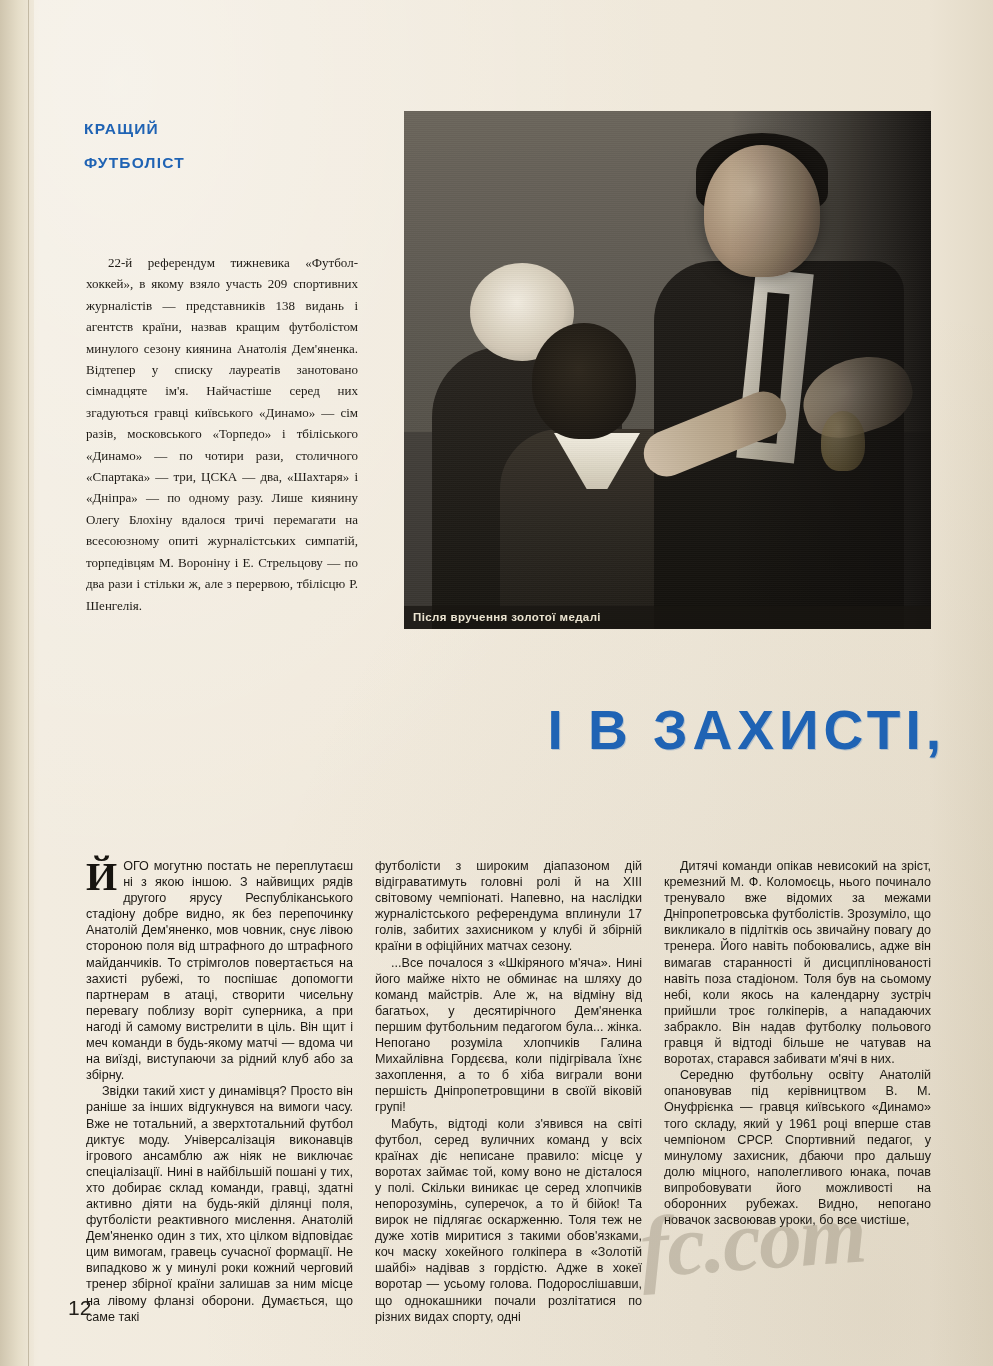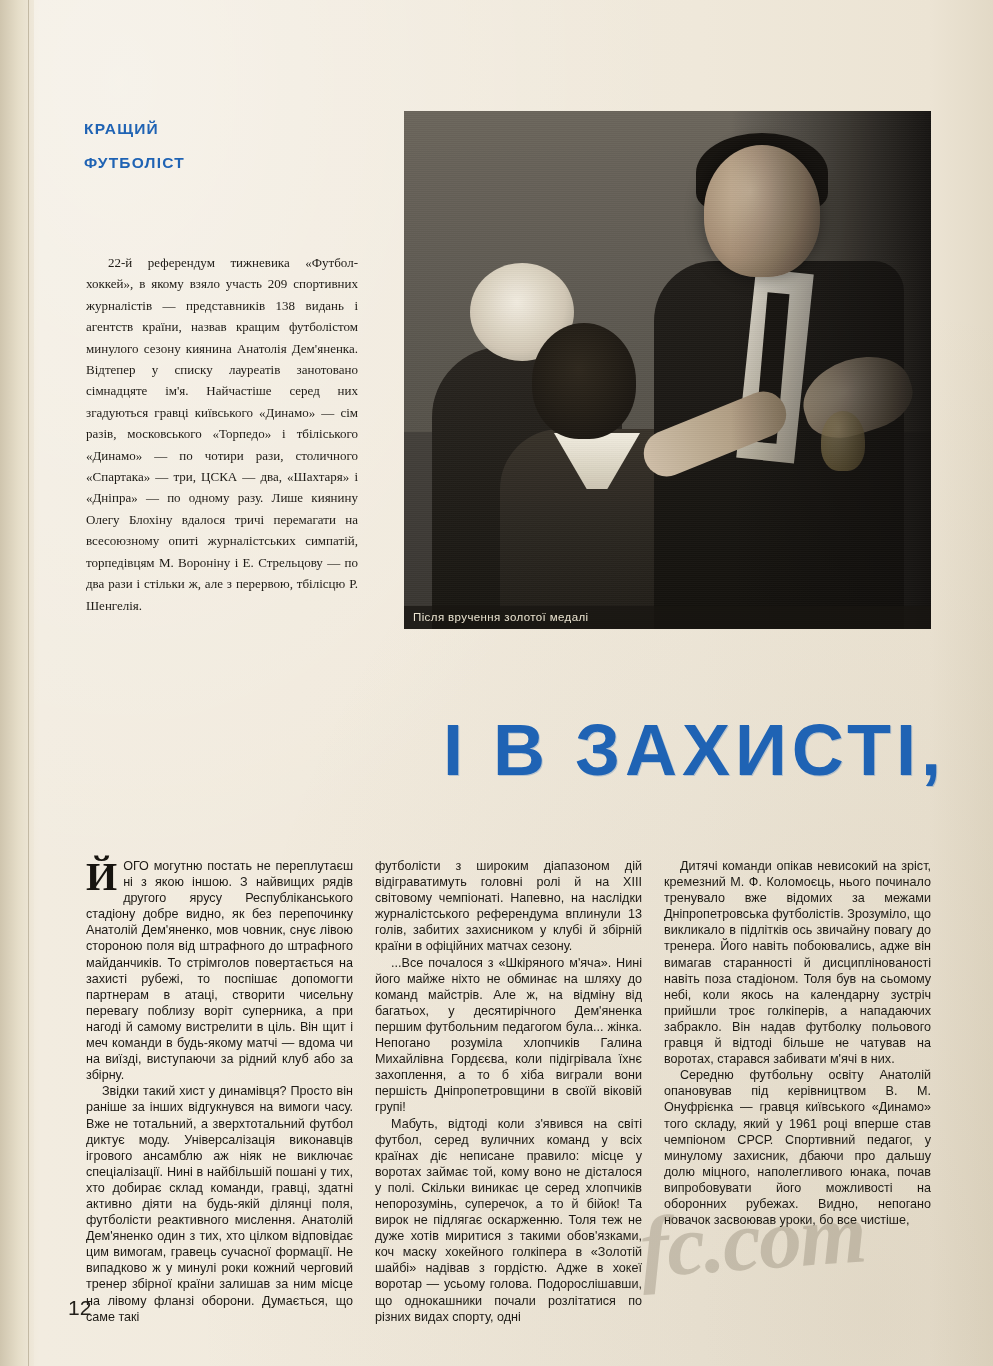--- a/index.html
+++ b/index.html
@@ -175,20 +175,21 @@
     left: 0;
     bottom: 0;
     width: 100%;
     background: rgba(26,24,20,0.72);
     color: #e9e2cf;
     font-family: "Liberation Sans", sans-serif;
     font-size: 11.5px;
     letter-spacing: .4px;
     padding: 5px 0 6px 9px;
     box-sizing: border-box;
+    font-weight: bold;
   }
 
   
   .intro {
     position: absolute;
     left: 86px;
     top: 252px;
     width: 272px;
     font-size: 13px;
     line-height: 21.4px;
@@ -201,25 +202,24 @@
   
   .headline {
     position: absolute;
     left: 86px;
     top: 686px;
     width: 860px;
     text-align: right;
     color: #1f63b4;
     font-family: "Liberation Sans", sans-serif;
     font-weight: bold;
-    font-size: 72px;
+    font-size: 55px;
     letter-spacing: 5px;
     line-height: 88px;
     text-shadow: 1px 1px 0 rgba(31,99,180,0.25);
-    margin-top: 20px;
   }
 
   
   .cols {
     position: absolute;
     left: 86px;
     top: 858px;
     width: 845px;
     display: flex;
     gap: 22px;
@@ -314,21 +314,21 @@
   <div class="headline">І В ЗАХИСТІ,</div>
 
   <div class="cols">
 
     <div class="col">
       <p class="noindent"><span class="dropcap">Й</span><span>ОГО могутню постать не переплутаєш ні з якою іншою. З найвищих рядів другого ярусу Республіканського стадіону добре видно, як без перепочинку Анатолій Дем'яненко, мов човник, снує лівою стороною поля від штрафного до штрафного майданчиків. То стрімголов повертається на захисті рубежі, то поспішає допомогти партнерам в атаці, створити чисельну перевагу поблизу воріт суперника, а при нагоді й самому вистрелити в ціль. Він щит і меч команди в будь-якому матчі — вдома чи на виїзді, виступаючи за рідний клуб або за збірну.</span></p>
       <p>Звідки такий хист у динамівця? Просто він раніше за інших відгукнувся на вимоги часу. Вже не тотальний, а зверхтотальний футбол диктує моду. Універсалізація виконавців ігрового ансамблю аж ніяк не виключає спеціалізації. Нині в найбільшій пошані у тих, хто добирає склад команди, гравці, здатні активно діяти на будь-якій ділянці поля, футболісти реактивного мислення. Анатолій Дем'яненко один з тих, хто цілком відповідає цим вимогам, гравець сучасної формації. Не випадково ж у минулі роки кожний черговий тренер збірної країни залишав за ним місце на лівому фланзі оборони. Думається, що саме такі</p>
     </div>
 
     <div class="col">
-      <p class="noindent">футболісти з широким діапазоном дій відіграватимуть головні ролі й на XIII світовому чемпіонаті. Напевно, на наслідки журналістського референдума вплинули 13 голів, забитих захисником у клубі й збірній країни в офіційних матчах сезону.</p>
+      <p class="noindent">футболісти з широким діапазоном дій відіграватимуть головні ролі й на XIII світовому чемпіонаті. Напевно, на наслідки журналістського референдума вплинули 17 голів, забитих захисником у клубі й збірній країни в офіційних матчах сезону.</p>
       <p>...Все почалося з «Шкіряного м'яча». Нині його майже ніхто не обминає на шляху до команд майстрів. Але ж, на відміну від багатьох, у десятирічного Дем'яненка першим футбольним педагогом була... жінка. Непогано розуміла хлопчиків Галина Михайлівна Гордєєва, коли підігрівала їхнє захоплення, а то б хіба виграли вони першість Дніпропетровщини в своїй віковій групі!</p>
       <p>Мабуть, відтоді коли з'явився на світі футбол, серед вуличних команд у всіх країнах діє неписане правило: місце у воротах займає той, кому воно не дісталося у полі. Скільки виникає це серед хлопчиків непорозумінь, суперечок, а то й бійок! Та вирок не підлягає оскарженню. Толя теж не дуже хотів миритися з такими обов'язками, коч маску хокейного голкіпера в «Золотій шайбі» надівав з гордістю. Адже в хокеї воротар — усьому голова. Подорослішавши, що однокашники почали розлітатися по різних видах спорту, одні</p>
     </div>
 
     <div class="col">
       <p>Дитячі команди опікав невисокий на зріст, кремезний М. Ф. Коломоєць, нього починало тренувало вже відомих за межами Дніпропетровська футболістів. Зрозуміло, що викликало в підлітків ось звичайну повагу до тренера. Його навіть побоювались, адже він вимагав старанності й дисциплінованості навіть поза стадіоном. Толя був на сьомому небі, коли якось на календарну зустріч прийшли троє голкіперів, а нападаючих забракло. Він надав футболку польового гравця й відтоді більше не чатував на воротах, старався забивати м'ячі в них.</p>
       <p>Середню футбольну освіту Анатолій опановував під керівництвом В. М. Онуфрієнка — гравця київського «Динамо» того складу, який у 1961 році вперше став чемпіоном СРСР. Спортивний педагог, у минулому захисник, дбаючи про дальшу долю міцного, наполегливого юнака, почав випробовувати його можливості на оборонних рубежах. Видно, непогано новачок засвоював уроки, бо все чистіше,</p>
     </div>
 
   </div>

